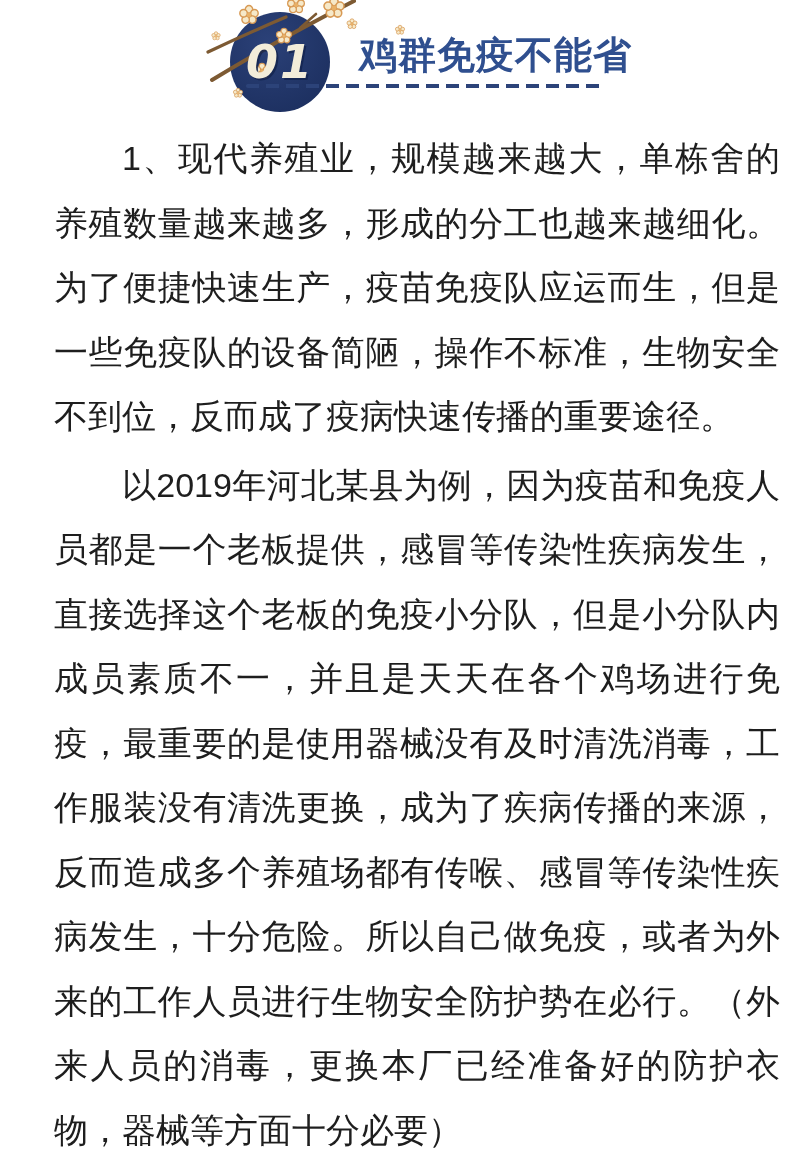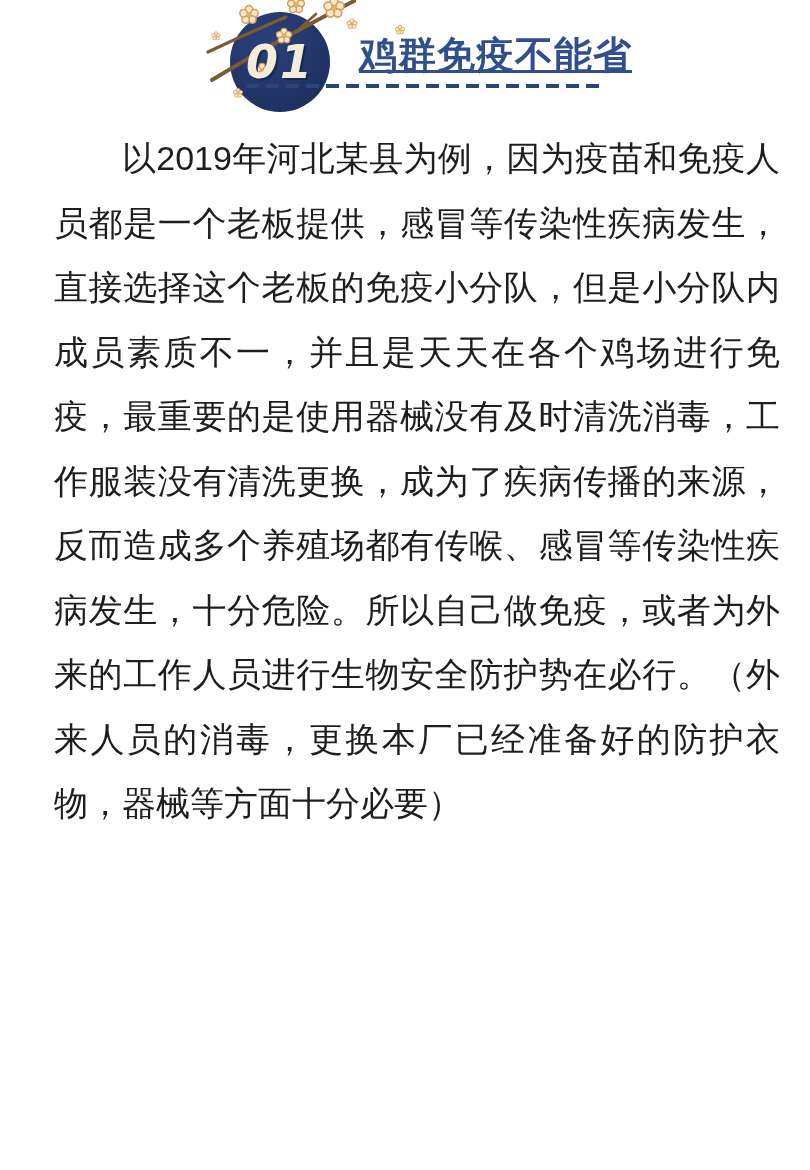--- a/index.html
+++ b/index.html
@@ -35,21 +35,20 @@
     position: absolute;
     left: 343px;
     top: 33px;
     font-size: 38px;
     font-weight: bold;
     letter-spacing: 1px;
     color: #2f4f8f;
     z-index: 4;
     white-space: nowrap;
     line-height: 1.2;
-    text-decoration: underline;
   }
   .dashed-underline {
     position: absolute;
     left: 230px;
     top: 84px;
     width: 360px;
     height: 4px;
     z-index: 3;
     background: repeating-linear-gradient(
       to right,
@@ -132,16 +131,17 @@
       <text class="badge-number-text" x="78" y="80" text-anchor="middle" fill="#142550" opacity="0.85">01</text>
       <text class="badge-number-text" x="76" y="78" text-anchor="middle" fill="#f2ecd9">01</text>
     </svg>
 
     <div class="dashed-underline"></div>
 
     <div class="section-title">鸡群免疫不能省</div>
   </div>
 
   <div class="article">
+    <p>1、现代养殖业，规模越来越大，单栋舍的养殖数量越来越多，形成的分工也越来越细化。为了便捷快速生产，疫苗免疫队应运而生，但是一些免疫队的设备简陋，操作不标准，生物安全不到位，反而成了疫病快速传播的重要途径。</p>
     <p>以2019年河北某县为例，因为疫苗和免疫人员都是一个老板提供，感冒等传染性疾病发生，直接选择这个老板的免疫小分队，但是小分队内成员素质不一，并且是天天在各个鸡场进行免疫，最重要的是使用器械没有及时清洗消毒，工作服装没有清洗更换，成为了疾病传播的来源，反而造成多个养殖场都有传喉、感冒等传染性疾病发生，十分危险。所以自己做免疫，或者为外来的工作人员进行生物安全防护势在必行。（外来人员的消毒，更换本厂已经准备好的防护衣物，器械等方面十分必要）</p>
   </div>
 
 </div>
 
 </body></html>

